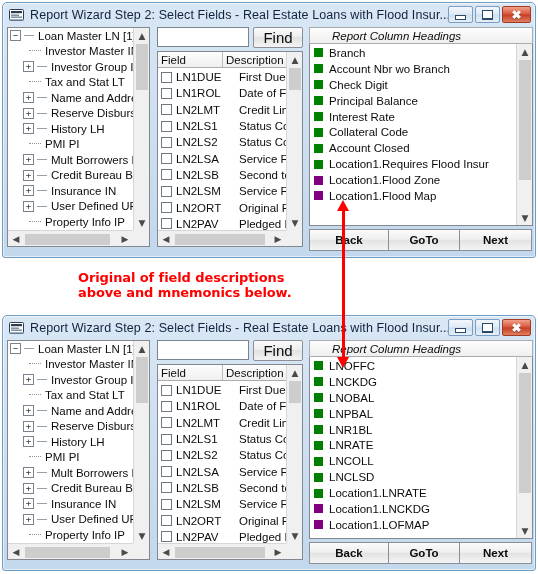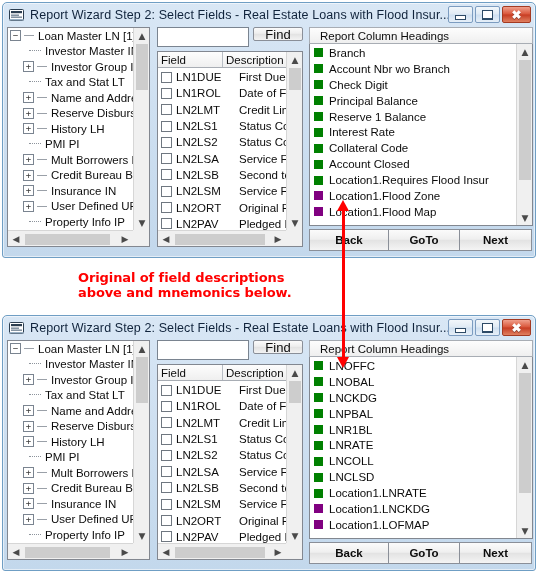--- a/index.html
+++ b/index.html
@@ -90,24 +90,24 @@
   .vthumb{position:absolute;left:2px;width:12px;background:#cdcdcd;border-radius:0;}
   .hthumb{position:absolute;top:3px;height:11px;background:#cdcdcd;}
   .corner{position:absolute;right:0;bottom:0;width:16px;height:16px;background:#f0f0f0;}
 
   
   .searchrow{position:absolute;left:0;top:0;right:0;height:22px;}
   .searchbox{
     position:absolute;left:0;top:0;height:20px;border:1px solid #7a8490;background:#fff;box-sizing:border-box;
   }
   .findbtn{
-    position:absolute;top:0;height:14px;
+    position:absolute;top:0;height:21px;
     border:1px solid #8a8f98;border-radius:2px;box-sizing:border-box;
     background:linear-gradient(180deg,#fbfbfb 0%,#eeeeee 45%,#e2e2e2 50%,#f3f3f3 100%);
-    display:flex;align-items:center;justify-content:center;font-size:13px;color:#0c0c0c;
+    display:flex;align-items:center;justify-content:center;font-size:15px;color:#0c0c0c;
   }
   .grid-head{
     position:absolute;left:0;right:0;height:16px;display:flex;
     background:linear-gradient(180deg,#fdfdfd 0%,#efefef 100%);
     border-bottom:1px solid #a8adb4;box-sizing:border-box;
   }
   .gh-cell{
     font-size:11.5px;color:#0c0c0c;padding-left:3px;display:flex;align-items:center;
     border-right:1px solid #b9bec5;box-sizing:border-box;height:100%;
   }
@@ -119,21 +119,21 @@
     width:9px;height:9px;border:1px solid #6f7780;background:#fff;margin:0 4px 0 3px;flex:0 0 auto;
   }
   .g-field{width:60px;flex:0 0 auto;overflow:hidden;}
   .g-desc{overflow:hidden;padding-left:3px;}
 
   
   .rhead{
     position:absolute;left:0;right:0;top:0;height:17px;
     background:linear-gradient(180deg,#fdfdfd 0%,#efefef 100%);
     border:1px solid #a8adb4;box-sizing:border-box;
-    display:flex;align-items:center;padding-left:10px;font-size:11.5px;color:#0c0c0c;
+    display:flex;align-items:center;padding-left:22px;font-size:11.5px;color:#0c0c0c;font-style:italic;
   }
   .hrow{display:flex;align-items:center;height:15.9px;font-size:11.5px;color:#0c0c0c;white-space:nowrap;padding-left:4px;}
   .swatch{width:9px;height:9px;margin-right:6px;flex:0 0 auto;}
 
   
   .btnbar{position:absolute;display:flex;font-weight:bold;}
   .wbtn{
     border:1px solid #8a8f98;box-sizing:border-box;
     background:linear-gradient(180deg,#fbfbfb 0%,#efefef 46%,#e3e3e3 52%,#f4f4f4 100%);
     display:flex;align-items:center;justify-content:center;
@@ -372,24 +372,20 @@
               <div class="hrow">
                 <span class="swatch" style="background: rgb(0, 128, 0);"></span>
                 <span>Check Digit</span>
               </div>
               <div class="hrow">
                 <span class="swatch" style="background: rgb(0, 128, 0);"></span>
                 <span>Principal Balance</span>
               </div>
               <div class="hrow">
                 <span class="swatch" style="background: rgb(0, 128, 0);"></span>
-                <span>Reserve 1 Balance</span>
-              </div>
-              <div class="hrow">
-                <span class="swatch" style="background: rgb(0, 128, 0);"></span>
                 <span>Interest Rate</span>
               </div>
               <div class="hrow">
                 <span class="swatch" style="background: rgb(0, 128, 0);"></span>
                 <span>Collateral Code</span>
               </div>
               <div class="hrow">
                 <span class="swatch" style="background: rgb(0, 128, 0);"></span>
                 <span>Account Closed</span>
               </div>
@@ -630,25 +626,25 @@
       <div style="position:absolute;left:302px;top:0;width:224px;height:220px;">
         <div class="rhead">Report Column Headings</div>
         <div class="panel" style="left:0;top:17px;width:224px;height:182px;border-top:none;">
           <div id="headings-bot" style="position:absolute;left:0;top:1px;right:16px;bottom:0;overflow:hidden;text-align:center;">
               <div class="hrow">
                 <span class="swatch" style="background: rgb(0, 128, 0);"></span>
                 <span>LNOFFC</span>
               </div>
               <div class="hrow">
                 <span class="swatch" style="background: rgb(0, 128, 0);"></span>
+                <span>LNCKDG</span>
+              </div>
+              <div class="hrow">
+                <span class="swatch" style="background: rgb(0, 128, 0);"></span>
                 <span>LNOBAL</span>
-              </div>
-              <div class="hrow">
-                <span class="swatch" style="background: rgb(0, 128, 0);"></span>
-                <span>LNCKDG</span>
               </div>
               <div class="hrow">
                 <span class="swatch" style="background: rgb(0, 128, 0);"></span>
                 <span>LNPBAL</span>
               </div>
               <div class="hrow">
                 <span class="swatch" style="background: rgb(0, 128, 0);"></span>
                 <span>LNR1BL</span>
               </div>
               <div class="hrow">

